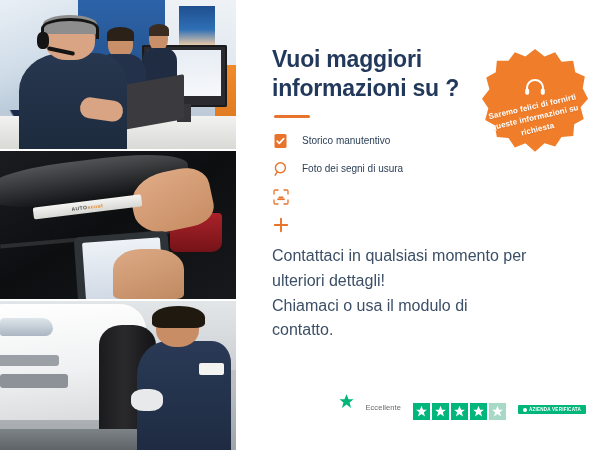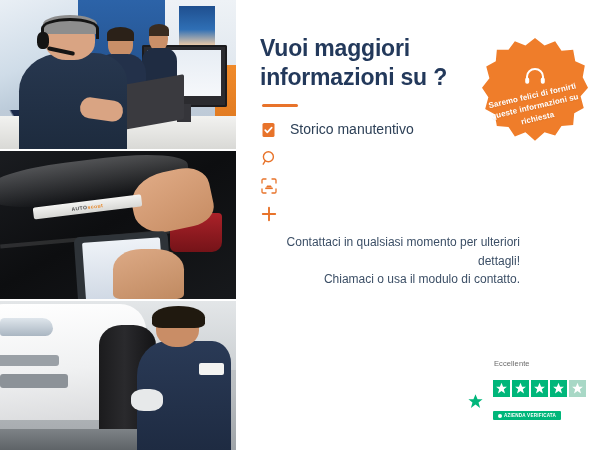--- a/index.html
+++ b/index.html
@@ -255,22 +255,23 @@
   }
   .wh-glove {
     position: absolute; left: -6%; top: 56%; width: 34%; height: 16%;
     background: #e7e9ea; border-radius: 40%;
   }
 
   
   .content {
     flex: 1 1 auto;
     background: #ffffff;
-    padding: 34px 22px 0 24px;
+    padding: 34px 22px 0 36px;
     position: relative;
+    margin-top: 11px;
   }
   .headline {
     font-size: 23px;
     line-height: 1.24;
     font-weight: 700;
     color: #23395b;
     letter-spacing: -0.2px;
     max-width: 210px;
   }
   .rule {
@@ -330,61 +331,60 @@
     margin-bottom: 11px;
     min-height: 17px;
   }
   .feature-icon {
     width: 17px; height: 17px;
     flex: 0 0 17px;
     display: flex; align-items: center; justify-content: center;
     color: #e8732a;
   }
   .feature-label {
-    font-size: 14px;
+    font-size: 10px;
     color: #2d4057;
     line-height: 1.2;
   }
 
   
   .phone-line {
     margin-top: 19px;
     font-size: 14.5px;
     font-weight: 700;
     color: #23395b;
     letter-spacing: -0.1px;
   }
   .contact-text {
     margin-top: 9px;
-    font-size: 12px;
+    font-size: 16px;
     color: #3c4f66;
     line-height: 1.55;
     max-width: 260px;
-    text-align: right;
   }
 
   
   .trustpilot {
     position: absolute;
     right: 14px; bottom: 30px;
     display: flex;
     align-items: flex-end;
     gap: 9px;
   }
   .tp-logo {
     display: flex; align-items: center; gap: 3px;
     padding-bottom: 6px;
   }
   .tp-wordmark {
     font-size: 16px;
     font-weight: 700;
     color: #191919;
     letter-spacing: -0.4px;
   }
-  .tp-rating { display: flex; flex-direction: column; align-items: center; gap: 12px; }
+  .tp-rating { display: flex; flex-direction: row; align-items: center; gap: 12px; }
   .tp-excellent {
     font-size: 7.5px;
     color: #6b6b6b;
     letter-spacing: .1px;
     align-self: flex-start;
     margin-left: 1px;
   }
   .tp-stars { display: flex; gap: 2px; }
   .tp-star {
     width: 17px; height: 17px;
@@ -512,20 +512,21 @@
       </li>
 
 
       <li class="feature">
         <span class="feature-icon">
           <svg width="16" height="16" viewBox="0 0 16 16" fill="none">
             <circle cx="7.4" cy="6.8" r="5" stroke="#e8732a" stroke-width="1.4"></circle>
             <path d="M4.2 10.8L2.2 14.2" stroke="#e8732a" stroke-width="1.4" stroke-linecap="round"></path>
           </svg>
         </span>
+        <span class="feature-label">Foto dei segni di usura</span>
       </li>
 
       <li class="feature">
         <span class="feature-icon">
           <svg width="16" height="16" viewBox="0 0 16 16" fill="none">
             <path d="M1 5V2.2c0-.7.5-1.2 1.2-1.2H5M11 1h2.8c.7 0 1.2.5 1.2 1.2V5M15 11v2.8c0 .7-.5 1.2-1.2 1.2H11M5 15H2.2c-.7 0-1.2-.5-1.2-1.2V11" stroke="#e8732a" stroke-width="1.3" stroke-linecap="round"></path>
             <path d="M4.2 9.6h7.6v1.5H4.2z" fill="#e8732a"></path>
             <path d="M5 9.6l1.1-2.2h3.8l1.1 2.2" fill="#e8732a"></path>
           </svg>
         </span>

